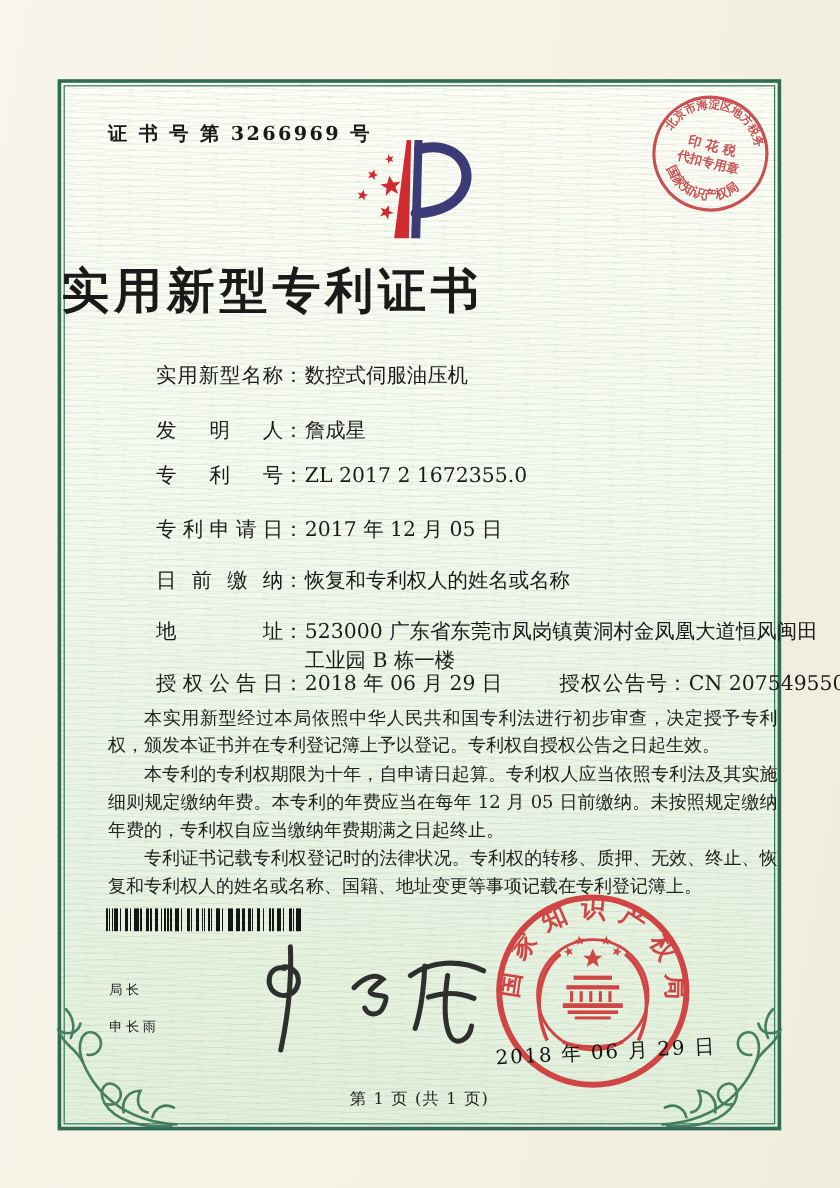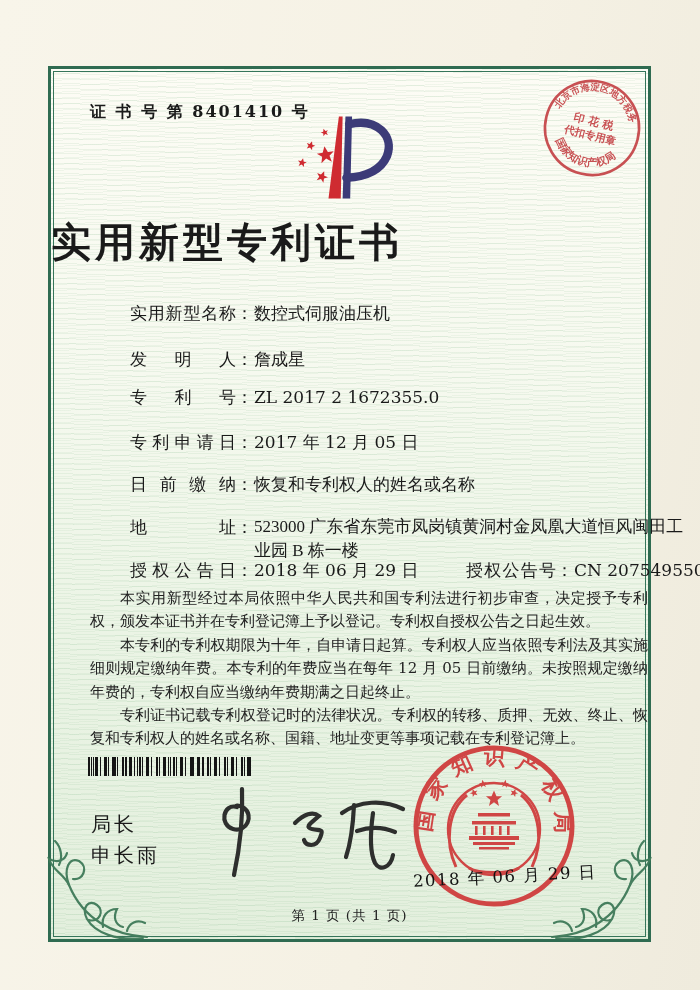--- a/index.html
+++ b/index.html
@@ -21,47 +21,47 @@
     content:"";position:absolute;inset:2px;border:1px solid #35755a;pointer-events:none;
   }
   .abs{position:absolute;}
   .certno{left:39px;top:33px;font-size:16px;letter-spacing:2px;font-weight:bold;}
   .logo{left:236px;top:42px;}
   .title{left:0;top:146px;width:100%;text-align:left;font-size:40px;font-weight:bold;letter-spacing:4px;}
   .fieldrow{left:39px;font-size:17px;line-height:24px;white-space:nowrap;margin-left:40px;}
   .flabel{display:inline-block;width:106px;text-align:justify;text-align-last:justify;font-weight:500;vertical-align:top;}
   .fcolon{display:inline-block;width:18px;vertical-align:top;}
   .fvalue{display:inline-block;vertical-align:top;}
-  .wrapval{white-space:normal;width:436px;line-height:24px;font-family:Liberation Serif, serif;}
+  .wrapval{white-space:normal;width:436px;line-height:24px;}
   .grantcell2{position:absolute;left:336px;top:0;white-space:nowrap;}
   .glabel{display:inline-block;width:90px;text-align:justify;text-align-last:justify;}
   .paras{left:39px;top:518px;width:558px;font-size:15px;line-height:23.4px;text-align:justify;color:#222;}
   .paras p{margin:0;text-indent:2em;}
   .barcode{left:37px;top:688px;width:163px;height:19px;
     background:
       repeating-linear-gradient(90deg,#151515 0 2px,transparent 2px 3px,#151515 3px 4px,transparent 4px 7px,#151515 7px 10px,transparent 10px 12px,#151515 12px 13px,transparent 13px 17px),
       repeating-linear-gradient(90deg,transparent 0 5px,#151515 5px 6px,transparent 6px 11px);
   }
-  .director{left:40px;top:740px;font-size:20px;letter-spacing:3px;line-height:31px;}
+  .director{left:40px;top:740px;font-size:11px;letter-spacing:3px;line-height:31px;}
   .signature{left:146px;top:714px;}
   .mainseal{left:358px;top:672px;opacity:.93;}
   .sealdate{left:362px;top:797px;font-size:16.5px;letter-spacing:1.5px;transform:rotate(-3deg);color:#111;}
   .taxstamp{left:486px;top:4px;opacity:.88;}
   .footer{left:0;top:838px;width:100%;text-align:center;font-size:13.5px;letter-spacing:1px;color:#222;}
   .orn{bottom:-6px;opacity:.95;}
   .orn-l{left:-8px;}
   .orn-r{right:-8px;transform:scaleX(-1);}
   svg{display:block;}
 </style>
 </head>
 <body>
 
 <div class="cert">
 
-  <div class="abs certno">证 书 号 第 8401410 号</div>
+  <div class="abs certno">证 书 号 第 3266969 号</div>
 
   <svg class="abs logo" width="132" height="96" viewBox="0 0 140 100">
     <defs>
       <polygon id="star5" points="0,-10 2.94,-3.09 9.51,-3.09 4.18,1.18 5.88,8.09 0,3.82 -5.88,8.09 -4.18,1.18 -9.51,-3.09 -2.94,-3.09"></polygon>
     </defs>
     <g fill="#cf2b31">
       <use href="#star5" transform="translate(40,22) scale(0.42) rotate(-18)"></use>
       <use href="#star5" transform="translate(25,36) scale(0.5) rotate(18)"></use>
       <use href="#star5" transform="translate(41,46) scale(0.95) rotate(-8)"></use>
       <use href="#star5" transform="translate(16,54) scale(0.5) rotate(12)"></use>

